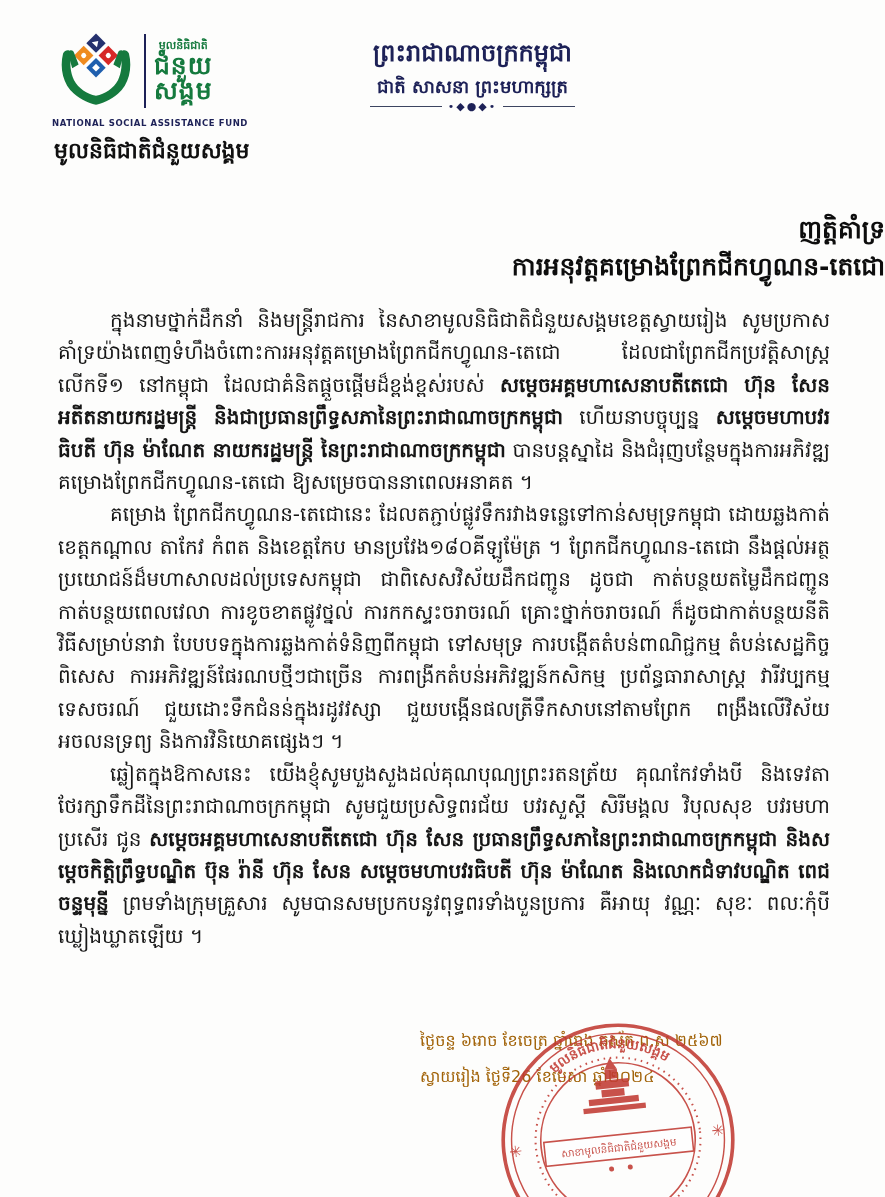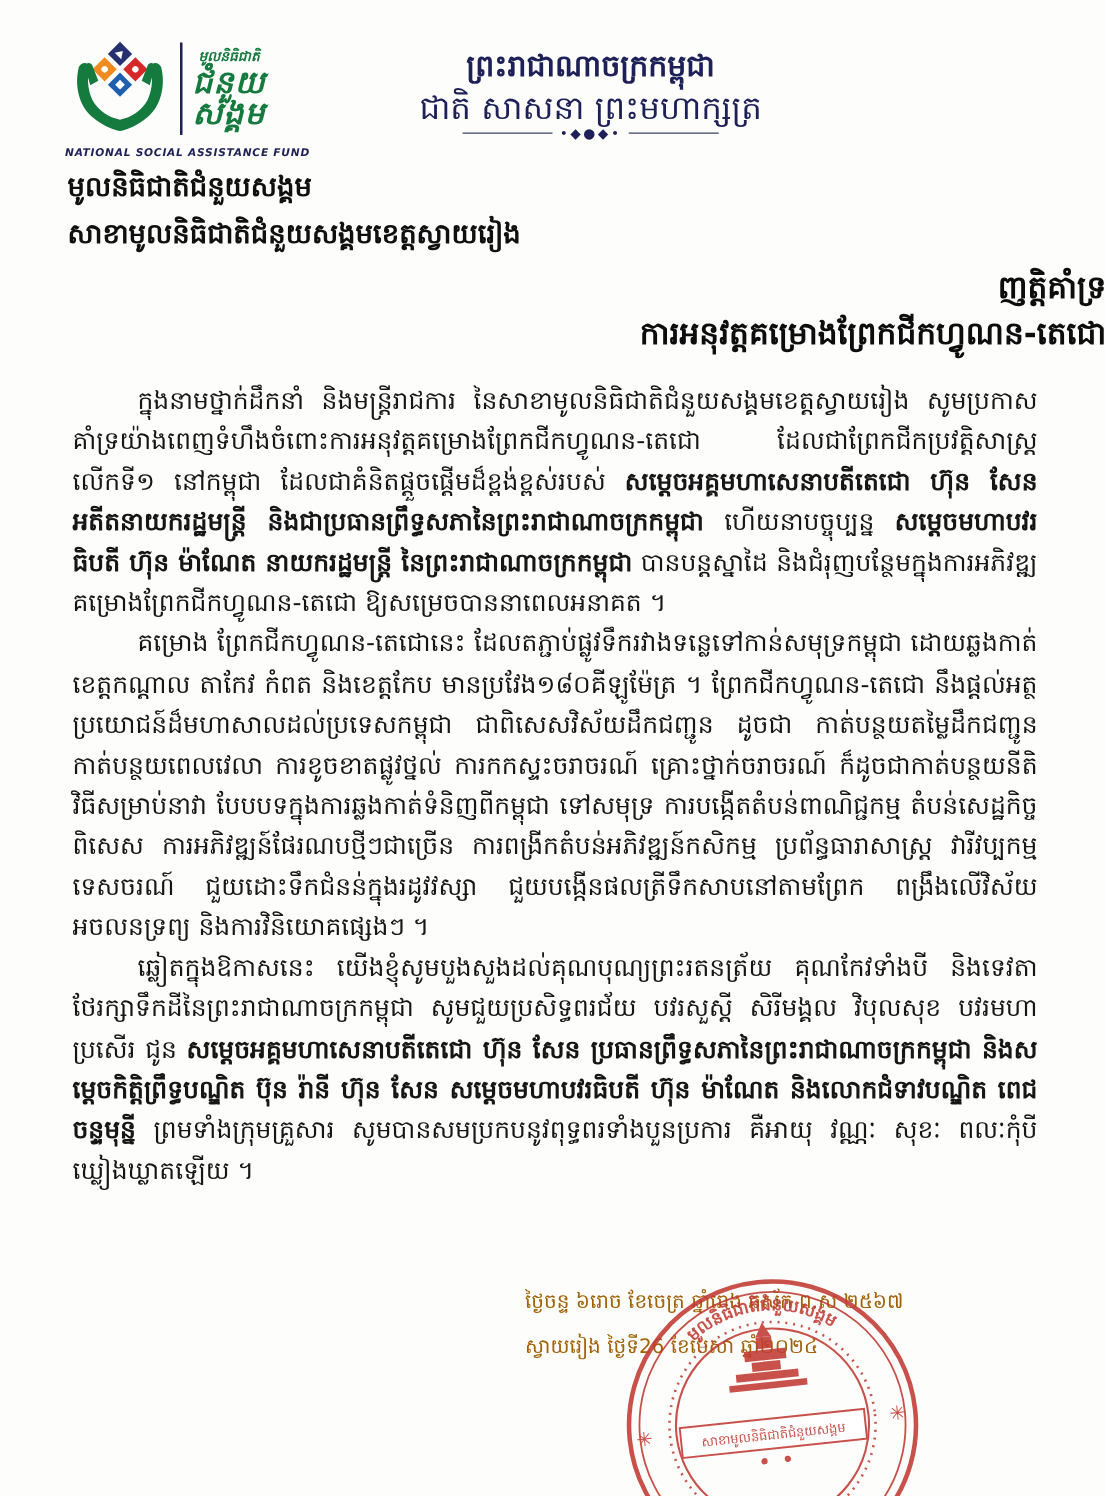--- a/index.html
+++ b/index.html
@@ -5,26 +5,26 @@
   html,body{margin:0;padding:0;background:#888;}
   .page{
     position:relative;width:885px;height:1197px;margin:0 auto;
     background:#fdfdfc;overflow:hidden;
     font-family:"DejaVu Sans","Liberation Sans",sans-serif;
     color:#161616;
   }
   
   .kingdom{position:absolute;top:12px;left:60px;right:0;text-align:center;color:#1d2157;margin-top:24px;}
   .kingdom .k1{font-size:24px;font-weight:bold;line-height:34px;}
-  .kingdom .k2{font-size:26px;font-weight:normal;line-height:34px;}
+  .kingdom .k2{font-size:18px;font-weight:bold;line-height:34px;}
   .divider{position:absolute;top:100px;left:60px;right:0;display:flex;justify-content:center;align-items:center;color:#1d2157;}
   .divider .line{width:72px;border-top:1.5px solid #3c4460;}
   .divider .orn{font-size:11px;letter-spacing:2px;margin:0 6px;color:#1d2157;}
   
-  .logo{position:absolute;top:28px;left:50px;width:200px;font-style:italic;}
+  .logo{position:absolute;top:28px;left:50px;width:200px;}
   .logo-row{display:flex;align-items:center;}
   .hands{width:92px;height:86px;flex:0 0 auto;}
   .logo-sep{width:2px;height:74px;background:#1d2157;margin:0 8px 0 2px;}
   .logo-kh{display:flex;flex-direction:column;align-items:center;line-height:1;}
   .logo-kh .s{font-size:11px;font-weight:bold;color:#157a3e;margin-bottom:2px;}
   .logo-kh .g{font-size:25px;font-weight:bold;color:#157a3e;letter-spacing:1px;}
   .logo-en{margin-top:4px;text-align:center;font-size:8.5px;font-weight:bold;color:#1d2157;letter-spacing:.6px;white-space:nowrap;}
   
   .org{position:absolute;top:132px;left:54px;font-weight:bold;color:#101010;}
   .org div{font-size:22px;line-height:37px;}
@@ -82,21 +82,20 @@
         <span class="s">មូលនិធិជាតិ</span>
         <span class="g">ជំនួយ</span>
         <span class="g">សង្គម</span>
       </div>
     </div>
     <div class="logo-en">NATIONAL SOCIAL ASSISTANCE FUND</div>
   </div>
 
   <div class="org">
     <div>មូលនិធិជាតិជំនួយសង្គម</div>
-    <div>សាខាមូលនិធិជាតិជំនួយសង្គមខេត្តស្វាយរៀង</div>
   </div>
 
   <div class="doc-title">
     <div class="t1">ញត្តិគាំទ្រ</div>
     <div class="t2">ការអនុវត្តគម្រោងព្រែកជីកហ្វូណន-តេជោ</div>
   </div>
 
   <div class="document-body">
       <p class="para"><span>ក្នុងនាមថ្នាក់ដឹកនាំ និងមន្ត្រីរាជការ នៃសាខាមូលនិធិជាតិជំនួយសង្គមខេត្តស្វាយរៀង សូមប្រកាសគាំទ្រយ៉ាងពេញទំហឹងចំពោះការអនុវត្តគម្រោងព្រែកជីកហ្វូណន-តេជោ ដែលជាព្រែកជីកប្រវត្តិសាស្ត្រលើកទី១ នៅកម្ពុជា ដែលជាគំនិតផ្ដួចផ្ដើមដ៏ខ្ពង់ខ្ពស់របស់ </span><span class="b">សម្តេចអគ្គមហាសេនាបតីតេជោ ហ៊ុន សែន អតីតនាយករដ្ឋមន្ត្រី និងជាប្រធានព្រឹទ្ធសភានៃព្រះរាជាណាចក្រកម្ពុជា</span><span> ហើយនាបច្ចុប្បន្ន </span><span class="b">សម្តេចមហាបវរធិបតី ហ៊ុន ម៉ាណែត នាយករដ្ឋមន្ត្រី នៃព្រះរាជាណាចក្រកម្ពុជា</span><span> បានបន្តស្នាដៃ និងជំរុញបន្ថែមក្នុងការអភិវឌ្ឍគម្រោងព្រែកជីកហ្វូណន-តេជោ ឱ្យសម្រេចបាននាពេលអនាគត ។</span></p>
       <p class="para"><span>គម្រោង ព្រែកជីកហ្វូណន-តេជោនេះ ដែលតភ្ជាប់ផ្លូវទឹករវាងទន្លេទៅកាន់សមុទ្រកម្ពុជា ដោយឆ្លងកាត់ខេត្តកណ្តាល តាកែវ កំពត និងខេត្តកែប មានប្រវែង១៨០គីឡូម៉ែត្រ ។ ព្រែកជីកហ្វូណន-តេជោ នឹងផ្តល់អត្ថប្រយោជន៍ដ៏មហាសាលដល់ប្រទេសកម្ពុជា ជាពិសេសវិស័យដឹកជញ្ជូន ដូចជា កាត់បន្ថយតម្លៃដឹកជញ្ជូន កាត់បន្ថយពេលវេលា ការខូចខាតផ្លូវថ្នល់ ការកកស្ទះចរាចរណ៍ គ្រោះថ្នាក់ចរាចរណ៍ ក៏ដូចជាកាត់បន្ថយនីតិវិធីសម្រាប់នាវា បែបបទក្នុងការឆ្លងកាត់ទំនិញពីកម្ពុជា ទៅសមុទ្រ ការបង្កើតតំបន់ពាណិជ្ជកម្ម តំបន់សេដ្ឋកិច្ចពិសេស ការអភិវឌ្ឍន៍ផែរណបថ្មីៗជាច្រើន ការពង្រីកតំបន់អភិវឌ្ឍន៍កសិកម្ម ប្រព័ន្ធធារាសាស្ត្រ វារីវប្បកម្ម ទេសចរណ៍ ជួយដោះទឹកជំនន់ក្នុងរដូវវស្សា ជួយបង្កើនផលត្រីទឹកសាបនៅតាមព្រែក ពង្រឹងលើវិស័យអចលនទ្រព្យ និងការវិនិយោគផ្សេងៗ ។</span></p>

